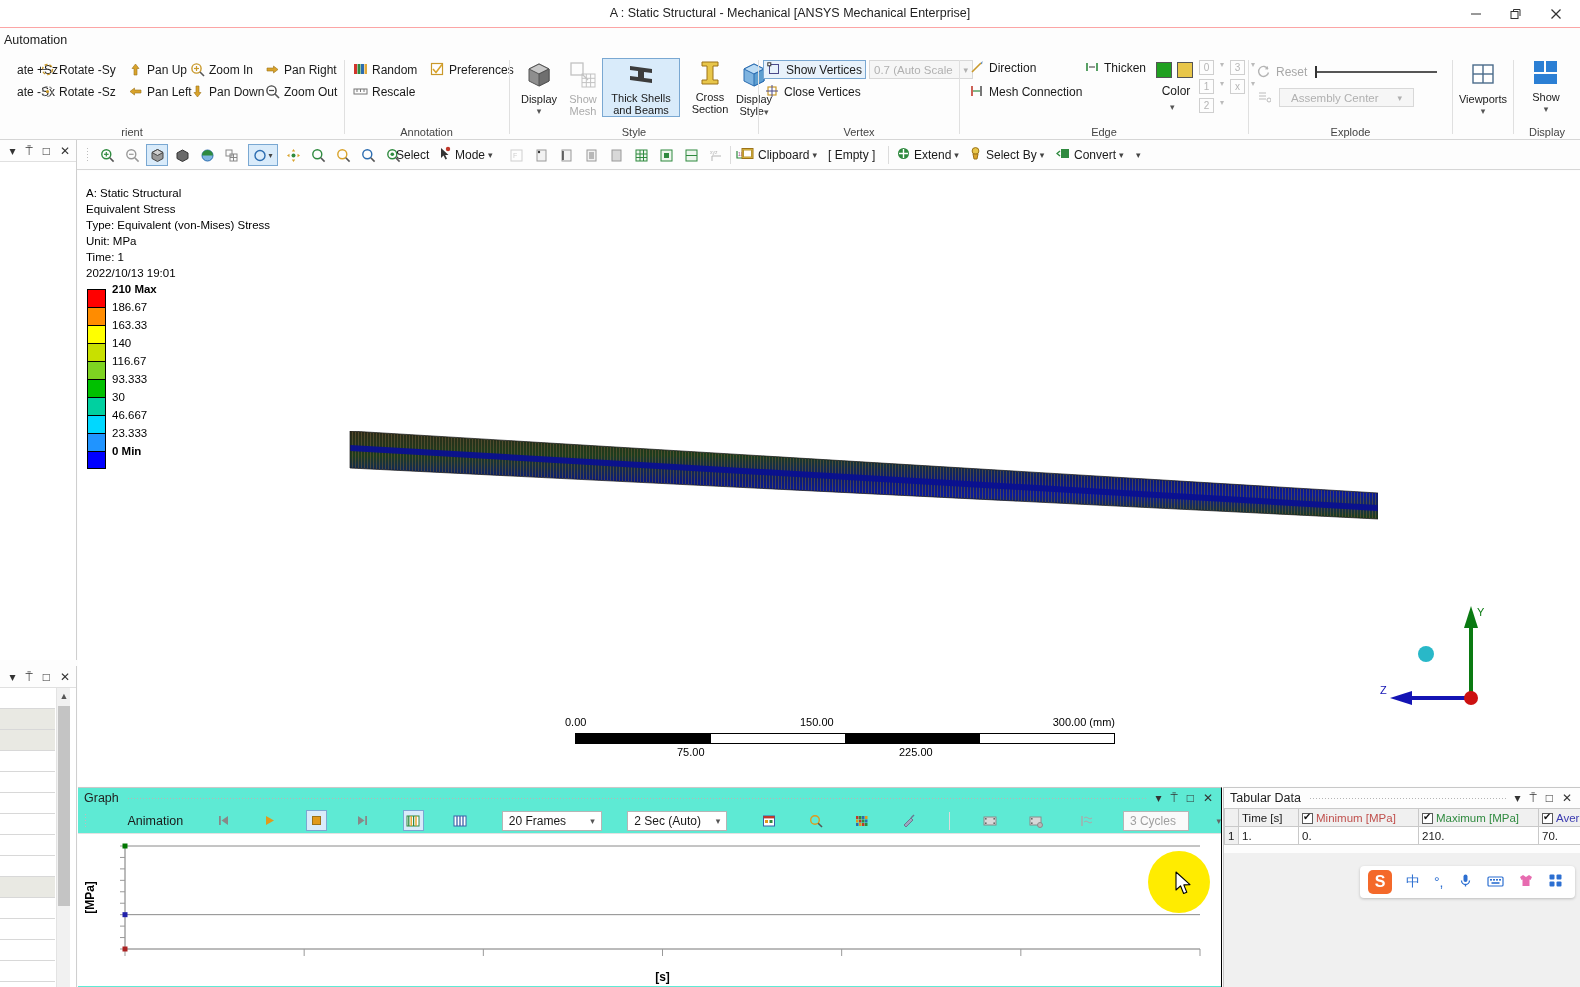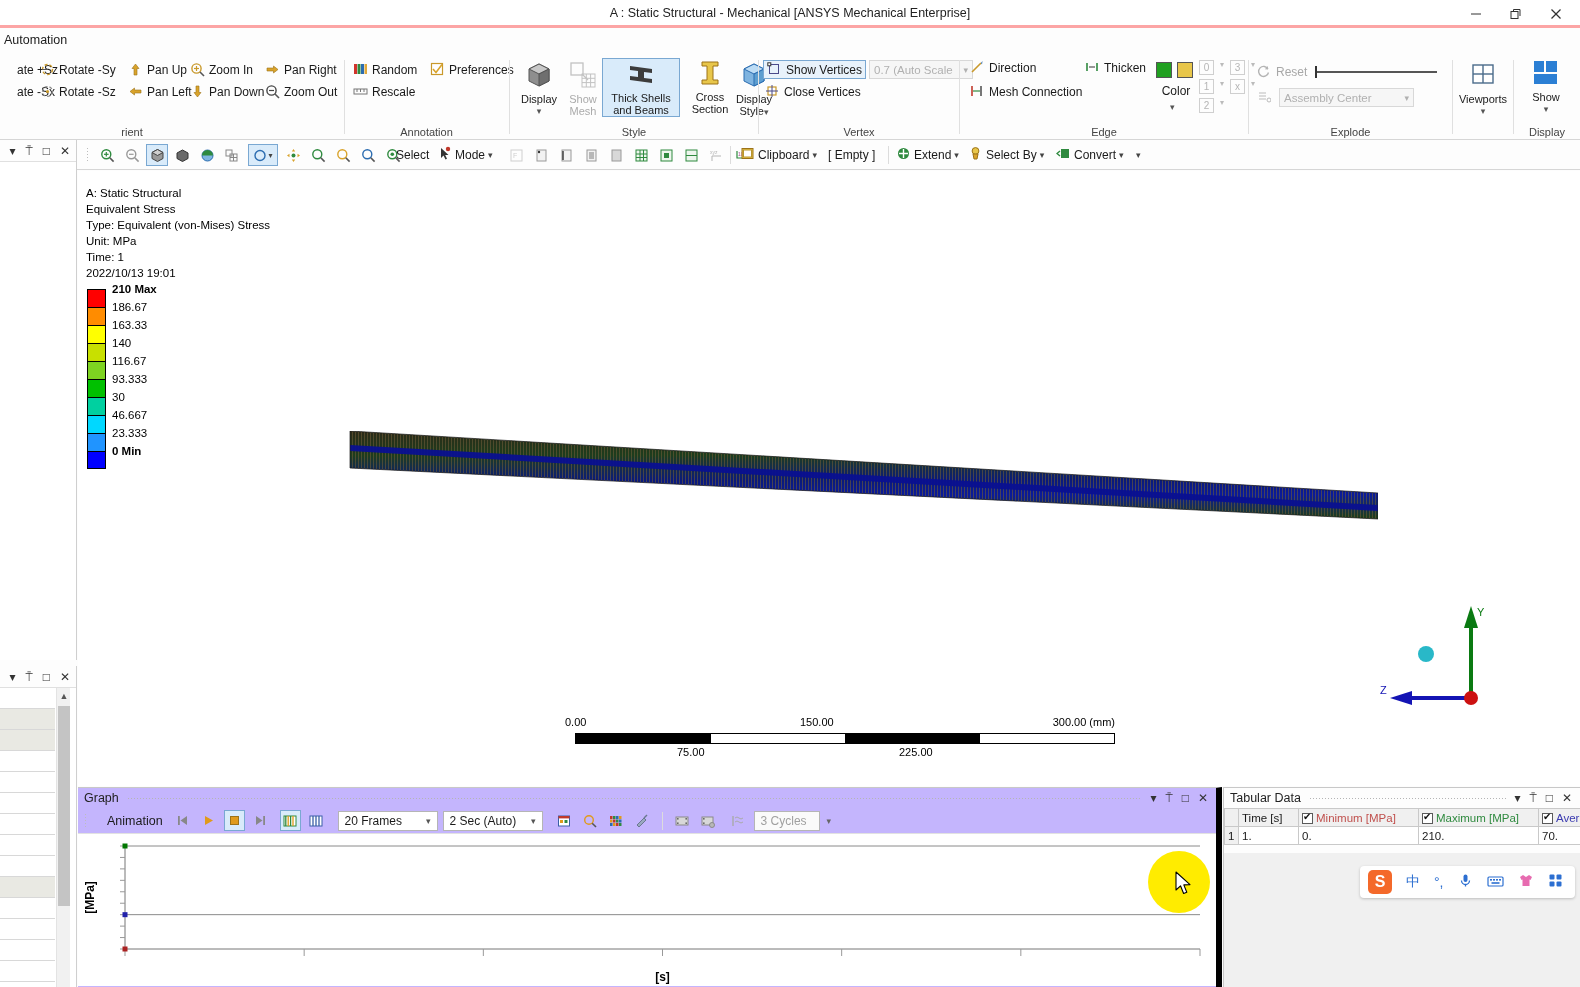--- a/index.html
+++ b/index.html
@@ -10,21 +10,21 @@
     font-family: "Liberation Sans", sans-serif;
     font-size: 12px;
     color: #1a1a1a;
     background: #ffffff;
   }
   #app { position: relative; width: 1580px; height: 987px; background: #fdfdfd; }
 
   
   .titlebar {
     position: absolute; top: 0; left: 0; width: 1580px; height: 28px;
-    background: #ffffff; border-bottom: 3px solid #fca5a5;
+    background: #ffffff; border-bottom: 1px solid #fca5a5;
   }
   .titlebar .title {
     position: absolute; left: 0; right: 0; top: 6px;
     text-align: center; font-size: 12.5px; color: #222;
   }
   .wbtns { position: absolute; right: 4px; top: 0; height: 28px; display: flex; }
   .wbtn {
     width: 40px; height: 28px; display: flex; align-items: center; justify-content: center;
     color: #333; font-size: 13px;
   }
@@ -139,33 +139,33 @@
   .sb-seg.k { background: #000; }
   .sb-bot { position: relative; height: 14px; margin-top: 2px; font-size: 11px; color: #000; }
   .sb-bot span { position: absolute; top: 0; }
 
   
   .triad { position: absolute; right: 86px; bottom: 73px; width: 120px; height: 115px; }
 
   
   .graphpanel {
     position: absolute; left: 78px; top: 787px; width: 1144px; height: 200px;
-    background: #c4b5fd; border-top: 1px solid #c8c8c8; border-right: 6px solid #000000;
+    background: #5eead4; border-top: 1px solid #c8c8c8; border-right: 1px solid #000000;
   }
   .panel-title {
     position: relative; height: 20px; display: flex; align-items: center;
     font-size: 12.5px; color: #222; padding-left: 6px;
   }
   .dotfill { flex: 1; height: 1px; margin: 0 8px;
     background-image: radial-gradient(#b5b5b5 40%, transparent 41%);
     background-size: 3px 3px; background-repeat: repeat-x; background-position: 0 0; height: 3px; align-self: center; }
   .panel-btns { display: flex; gap: 9px; padding-right: 8px; font-size: 12px; color: #333; align-items: center; }
   .gbar {
     position: relative; height: 26px; border-bottom: 1px solid #e2e2e2;
-    display: flex; align-items: center; gap: 5px; padding-left: 6px;
+    display: flex; align-items: center; gap: 5px; padding-left: 6px; justify-content: space-between;
   }
   .gbar .lbl { font-size: 12.5px; margin: 0 4px 0 14px; }
   .gb { width: 21px; height: 21px; display: inline-flex; align-items: center; justify-content: center;
         border: 1px solid transparent; }
   .gb.sel { border: 1px solid #7aa8d2; background: #d9ebfa; }
   .gsel {
     height: 20px; border: 1px solid #b5b5b5; background: #fff;
     display: inline-flex; align-items: center; padding: 0 2px 0 6px; font-size: 12px; gap: 4px;
   }
   .gsel .caret { color: #555; font-size: 9px; margin-left: auto; padding: 0 4px; }
@@ -560,21 +560,21 @@
       <div class="cmd" style="left:8px; top:36px; color:#a8a8a8;">
         <span class="ic">
           <svg width="14" height="14" viewBox="0 0 14 14">
               <line x1="2" y1="3" x2="9" y2="3" stroke="#bbb"></line>
               <line x1="2" y1="6" x2="9" y2="6" stroke="#bbb"></line>
               <line x1="2" y1="9" x2="9" y2="9" stroke="#bbb"></line>
               <circle cx="12" cy="10" r="2" fill="none" stroke="#bbb"></circle>
             </svg>
         </span>
       </div>
-      <div style="position:absolute; left:30px; top:34px; width:135px; height:19px; border:1px solid #d8d8d8; background:#f6f6f6; color:#b0b0b0; font-size:11.5px; padding:2px 4px; display:flex; align-items:center;">
+      <div style="position:absolute; left:30px; top:34px; width:135px; height:19px; border:1px solid #d8d8d8; background:#f6f6f6; color:#b0b0b0; font-size:11.5px; padding:2px 11px; display:flex; align-items:center;">
         <span>Assembly Center</span>
         <span style="margin-left:auto; font-size:9px;">▾</span>
       </div>
       <div class="glabel">Explode</div>
     </div>
     <div class="rsep" style="left:1452px;"></div>
 
     <div class="rgroup" style="left:1453px; width:60px;">
       <div class="bigcmd" style="left:4px; top:6px;">
         <span class="bic">

